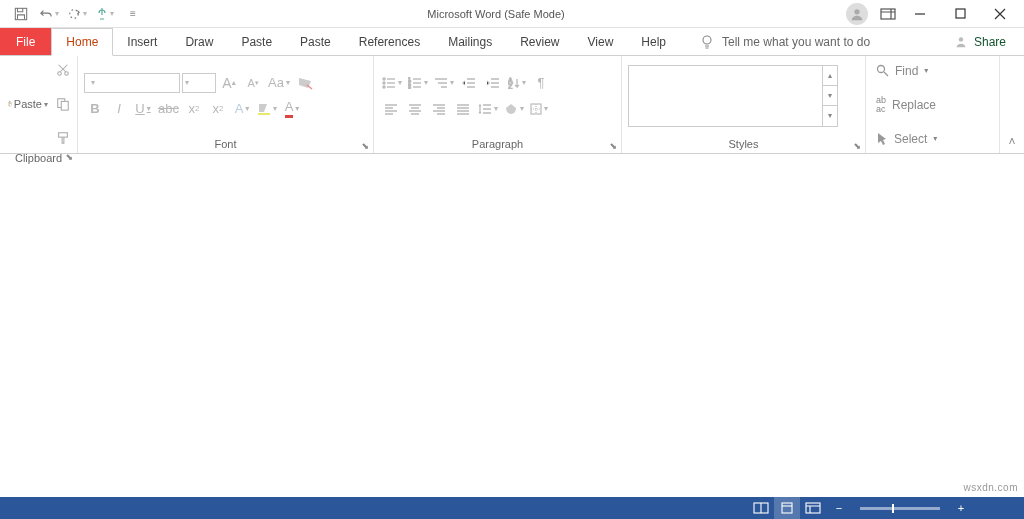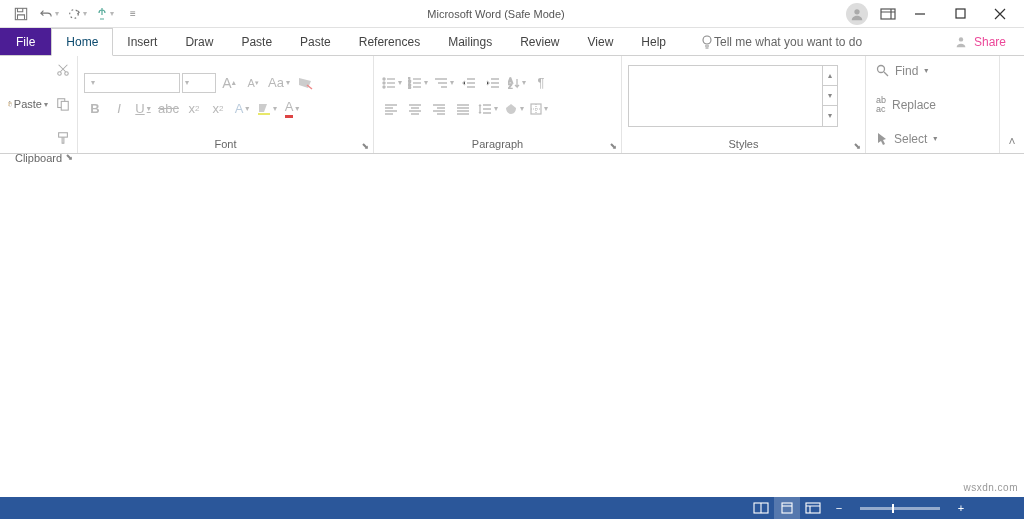--- a/index.html
+++ b/index.html
@@ -7,24 +7,24 @@
 .titlebar { height: 28px; display: flex; align-items: center; background: #fff; border-bottom: 1px solid #e1e1e1; }
 .qat { display: flex; align-items: center; gap: 2px; padding-left: 8px; }
 .qat .btn, .winctrl .btn { width: 26px; height: 24px; display: flex; align-items: center; justify-content: center; color: #666; }
 .title { flex: 1; text-align: center; font-size: 11px; color: #555; }
 .winright { display: flex; align-items: center; gap: 4px; padding-right: 4px; }
 .avatar { width: 22px; height: 22px; border-radius: 50%; background: #ddd; display:flex; align-items:center; justify-content:center; margin-right:8px;}
 .winctrl { display: flex; }
 .winctrl .btn { width: 40px; height: 28px; }
 .tabbar { height: 28px; display: flex; align-items: stretch; background: #fff; border-bottom: 1px solid #d0d0d0; }
 .tab { padding: 0 14px; display: flex; align-items: center; font-size: 12px; color: #444; }
-.tab.file { background: #4c1d95; color: #fff; padding: 8px 16px; }
-.tab.active { border: 1px solid #d0d0d0; border-bottom: 1px solid #fff; background: #fff; color: #0c4a6e; margin-bottom: -1px; }
-.tellme { flex: 1; display: flex; align-items: center; padding-left: 20px; color: #666; }
-.share { padding: 0 18px; display: flex; align-items: center; gap:6px; color: #ec4899; }
+.tab.file { background: #ef4444; color: #fff; padding: 8px 16px; }
+.tab.active { border: 1px solid #d0d0d0; border-bottom: 1px solid #fff; background: #fff; color: #c2410c; margin-bottom: -1px; }
+.tellme { flex: 1; display: flex; align-items: center; gap: 8px; padding-left: 20px; color: #666; }
+.share { padding: 0 18px; display: flex; align-items: center; gap:6px; color: #14532d; }
 .ribbon { height: 98px; display: flex; border-bottom: 1px solid #d0d0d0; background: #fff; }
 .group { display: flex; flex-direction: column; border-right: 1px solid #e4e4e4; }
 .group-body { flex: 1; display: flex; align-items: center; padding: 4px 6px; gap: 4px; }
 .group-label { height: 18px; display: flex; align-items: center; justify-content: center; font-size: 11px; color: #666; position: relative; padding: 0 2px; }
 .group-label .dlg { position: absolute; right: 4px; bottom: 2px; font-size: 9px; color: #888; }
 .col { display: flex; flex-direction: column; gap: 14px; }
 .row { display: flex; align-items: center; gap: 2px; }
 .rb { min-width: 22px; height: 22px; display: flex; align-items: center; justify-content: center; color: #b8b8b8; font-size: 13px; padding: 0 2px; }
 .rb.sm { min-width: 18px; height: 20px; }
 .bigbtn { width: 44px; display: flex; flex-direction: row; align-items: center; justify-content: center; gap:2px; color:#666; font-size:11px; padding:4px 2px;}

